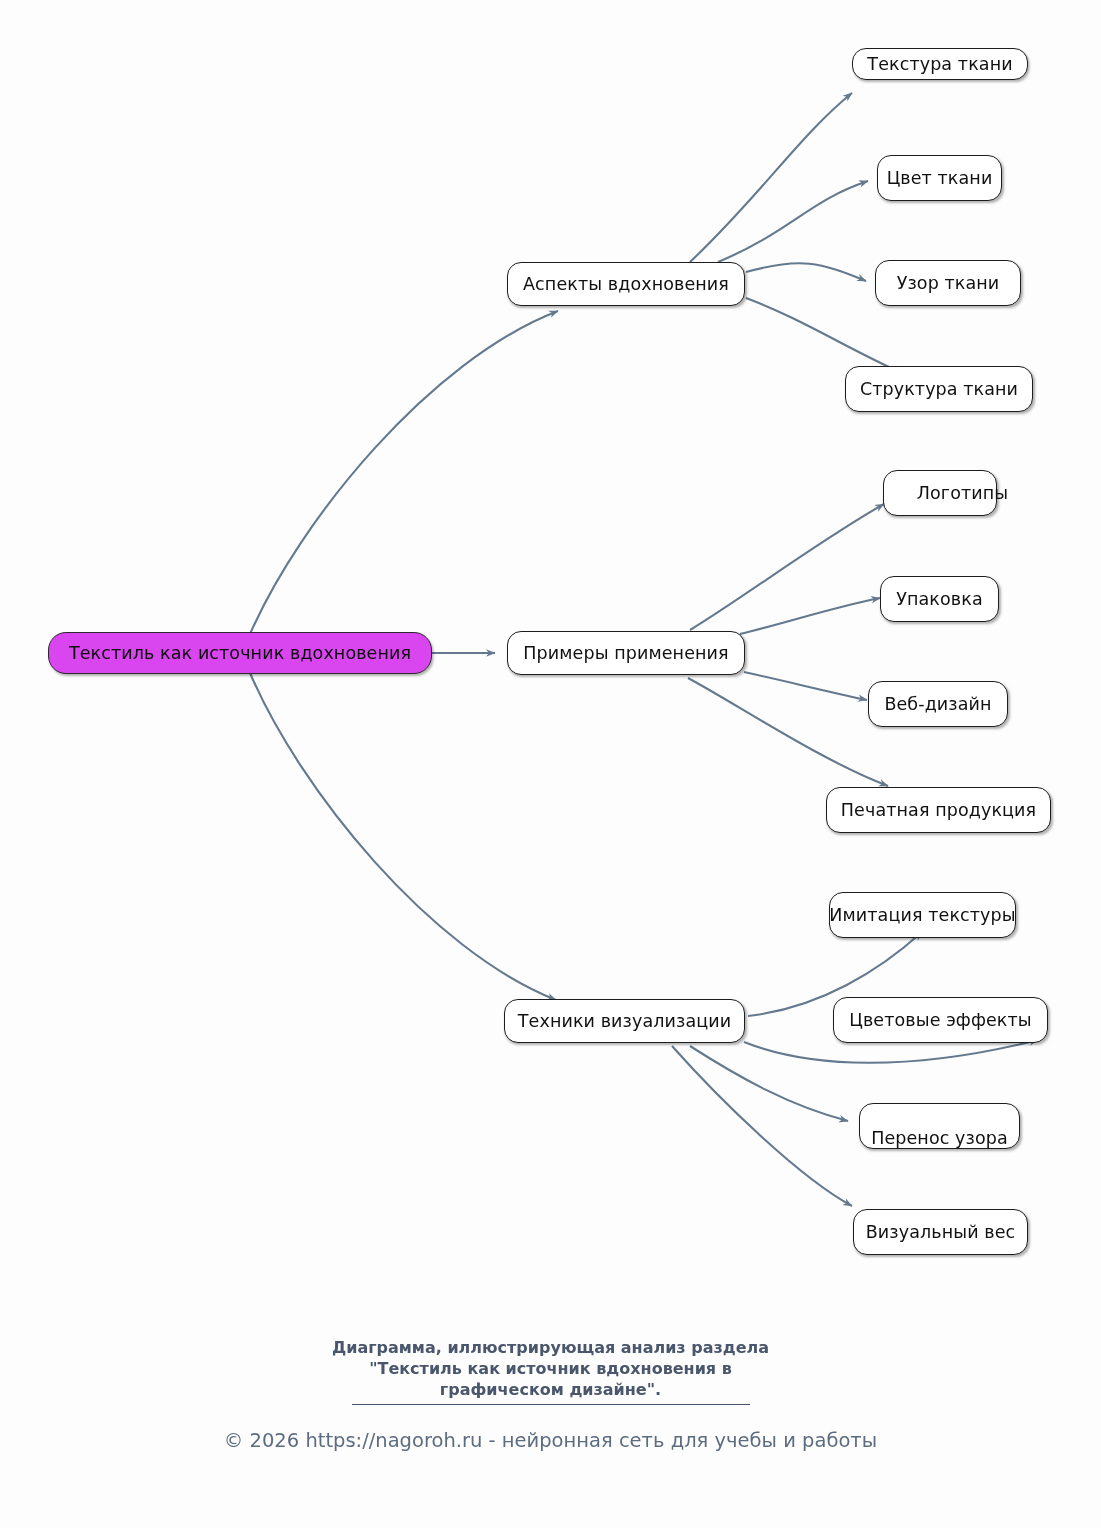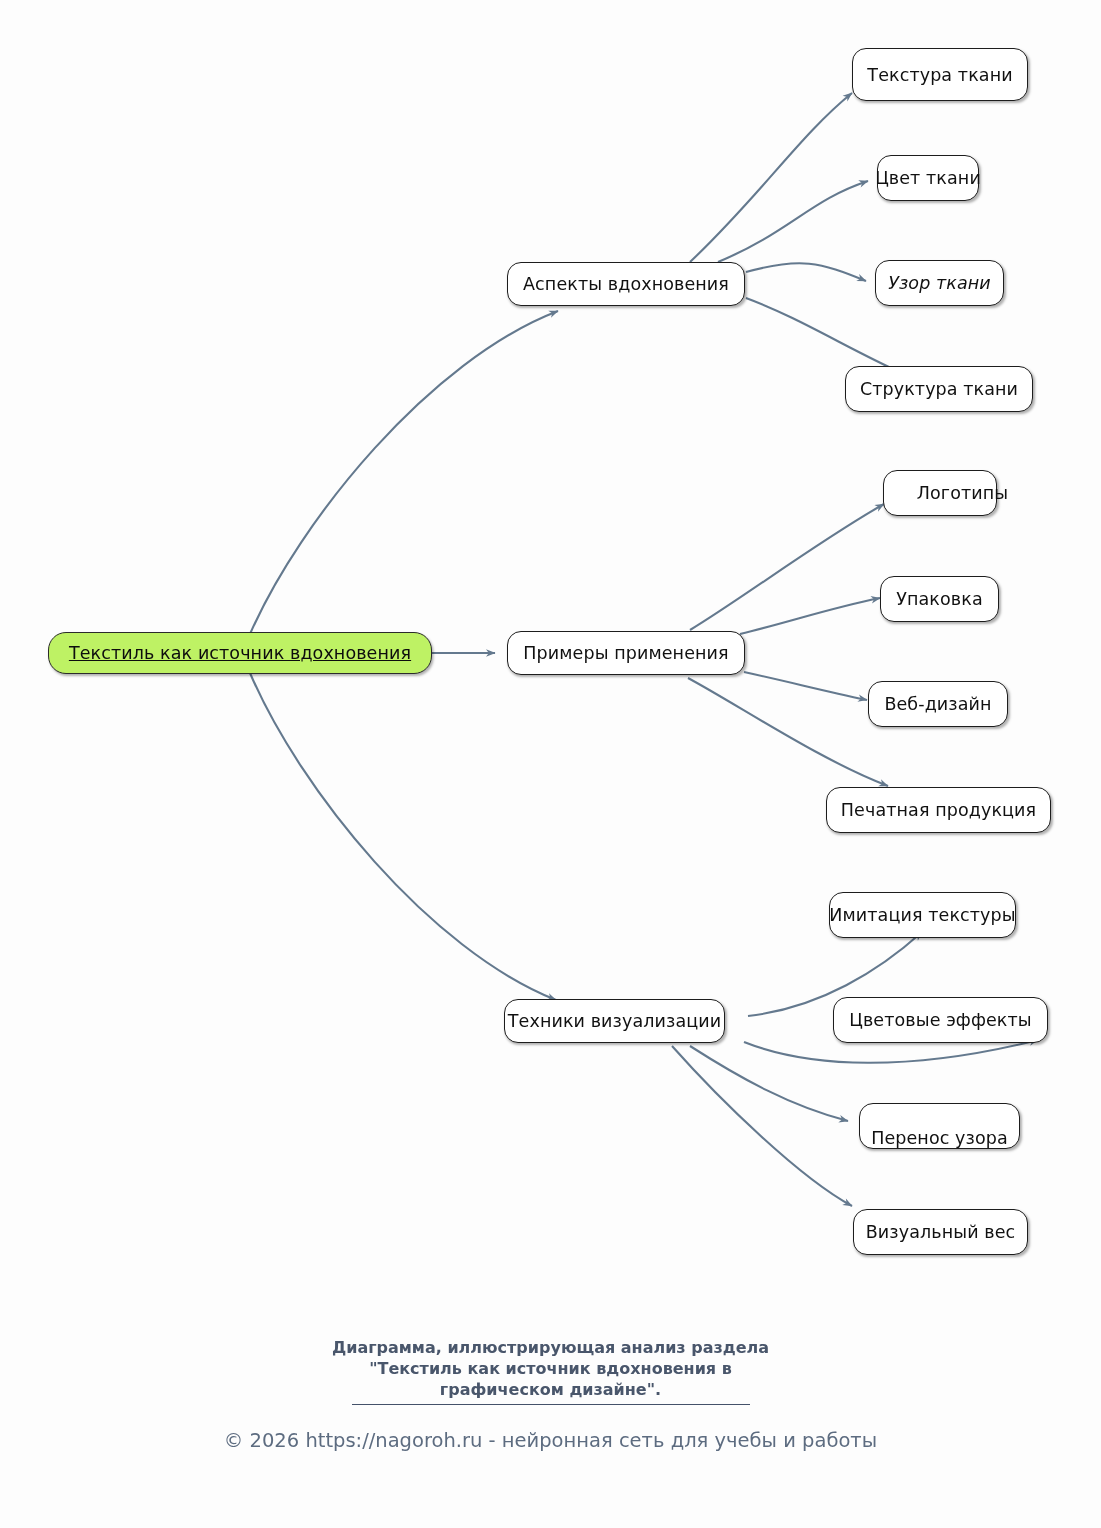--- a/index.html
+++ b/index.html
@@ -36,26 +36,25 @@
     background: #ffffff;
     color: #111111;
     font-size: 17.5px;
     font-family: "DejaVu Sans", sans-serif;
     white-space: nowrap;
     letter-spacing: 0.1px;
     box-shadow: 1.5px 2px 2.5px rgba(0,0,0,0.30);
     z-index: 5;
   }
   .node.root {
-    background: #bef264;
+    background: #d946ef;
     border-color: #2b2b2b;
     border-radius: 18px;
     color: #0d0d0d;
     z-index: 6;
-    text-decoration: underline;
   }
   .node.hub {
     z-index: 7;
   }
   .footer {
     position: absolute;
     left: 0;
     width: 1101px;
     text-align: center;
   }
@@ -122,33 +121,33 @@
   </div>
 
   <div class="node hub" style="left:507px; top:262px; width:238px; height:44px;">
     <span>Аспекты вдохновения</span>
   </div>
 
   <div class="node hub" style="left:507px; top:631px; width:238px; height:44px;">
     <span>Примеры применения</span>
   </div>
 
-  <div class="node hub" style="left:504px; top:999px; width:221px; height:44px;">
+  <div class="node hub" style="left:504px; top:999px; width:241px; height:44px;">
     <span>Техники визуализации</span>
   </div>
 
-  <div class="node leaf" style="left:852px; top:48px; width:176px; height:53px;">
+  <div class="node leaf" style="left:852px; top:48px; width:176px; height:32px;">
     <span>Текстура ткани</span>
   </div>
 
-  <div class="node leaf" style="left:877px; top:155px; width:102px; height:46px;">
+  <div class="node leaf" style="left:877px; top:155px; width:125px; height:46px;">
     <span>Цвет ткани</span>
   </div>
 
-  <div class="node leaf" style="left:875px; top:260px; width:129px; height:46px;font-style:italic;">
+  <div class="node leaf" style="left:875px; top:260px; width:146px; height:46px;">
     <span>Узор ткани</span>
   </div>
 
   <div class="node leaf" style="left:845px; top:366px; width:188px; height:46px;">
     <span>Структура ткани</span>
   </div>
 
   <div class="node leaf" style="left:883px; top:470px; width:114px; height:46px;padding-left:45px;">
     <span>Логотипы</span>
   </div>

